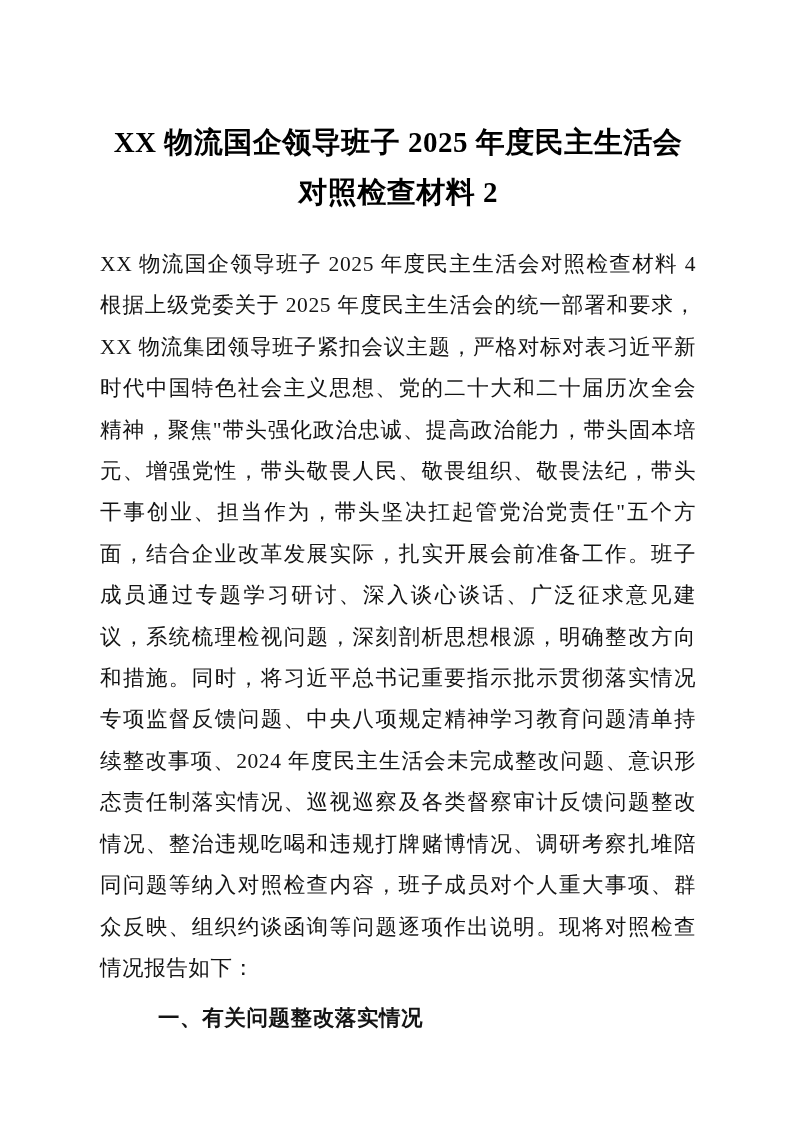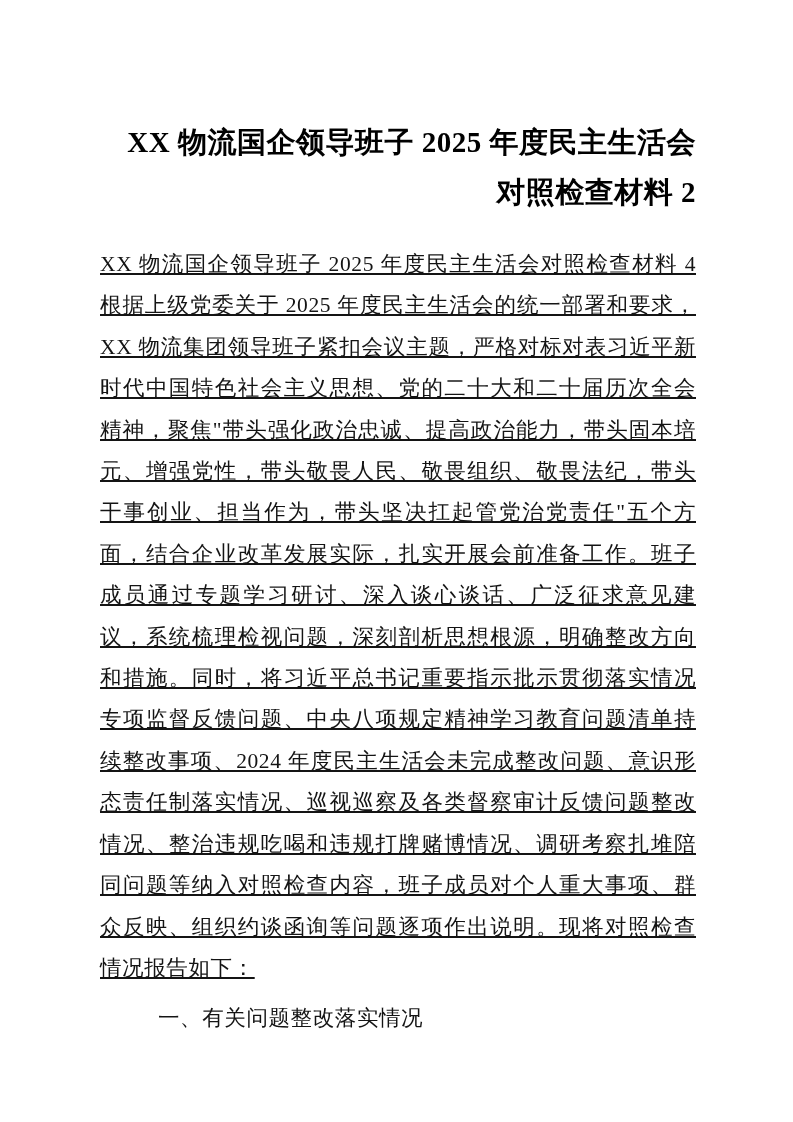--- a/index.html
+++ b/index.html
@@ -16,41 +16,40 @@
     padding: 117px 97px 0 100px;
     overflow: hidden;
     font-family: "Liberation Serif", "DejaVu Serif", serif;
     color: #111111;
   }
   .doc-title {
     margin: 0 0 27px 0;
     font-size: 29px;
     font-weight: bold;
     color: #000000;
-    text-align: right;
+    text-align: center;
     line-height: 50px;
     letter-spacing: 0.5px;
   }
   .doc-title .title-line {
     display: block;
   }
   .doc-body {
     margin: 0;
     font-size: 21.5px;
     line-height: 41.4px;
     letter-spacing: 0.6px;
     text-align: justify;
     text-justify: inter-ideograph;
     color: #141414;
-    text-decoration: underline;
   }
   .section-heading {
     margin: 9px 0 0 0;
     font-size: 21.5px;
-    font-weight: normal;
+    font-weight: bold;
     line-height: 41.4px;
     letter-spacing: 0.6px;
     text-indent: 58px;
     color: #141414;
   }
 </style>
 </head>
 <body>
 
 <div class="page">

